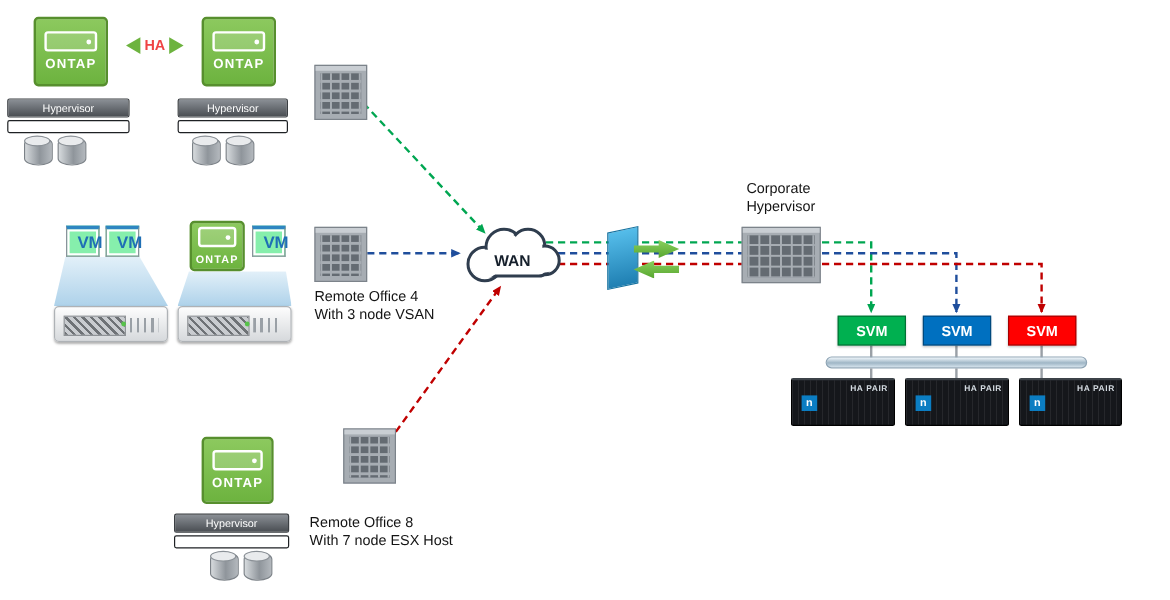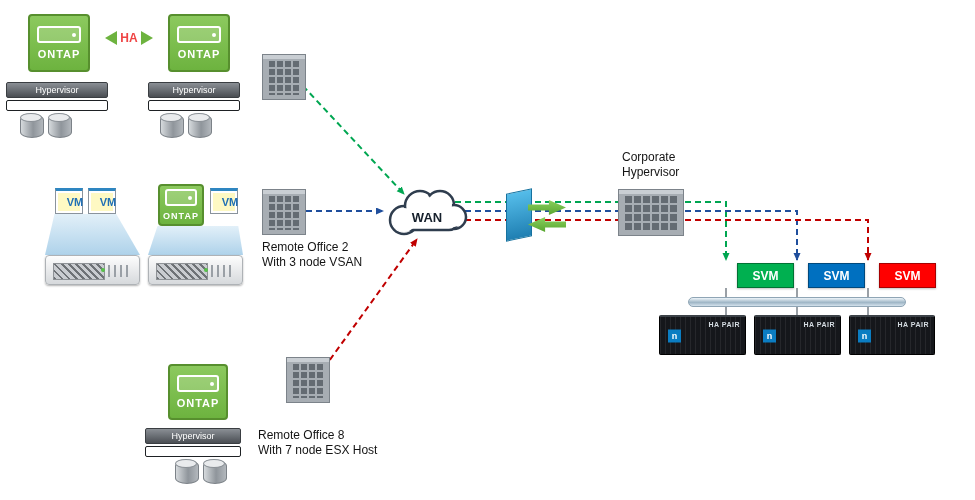--- a/index.html
+++ b/index.html
@@ -43,22 +43,22 @@
     background:linear-gradient(90deg,#d6dadd,#8f959b 55%,#b3b8bd);
     border:1px solid #7c8288;border-radius:12px/6px;z-index:2;box-sizing:border-box;position:absolute;
   }
   .disk::before{
     content:"";position:absolute;left:-1px;top:-2px;width:100%;height:9px;border-radius:50%;
     background:#e9ebed;border:1px solid #8a9096;box-sizing:border-box;
   }
 
   
   .vm{
-    background:#fef9c3;border:1px solid #8a939c;box-shadow:inset 0 0 0 2px #fff;z-index:2;
-    display:flex;align-items:center;justify-content:center;color:#1f6fb5;font-weight:bold;font-size:11px;box-sizing:border-box;
+    background:#86efac;border:1px solid #8a939c;box-shadow:inset 0 0 0 2px #fff;z-index:2;
+    display:flex;align-items:center;justify-content:center;color:#1f6fb5;font-weight:bold;font-size:14px;box-sizing:border-box;
     border-top:3px solid #2e86c1;
     padding-left:12px;
   }
 
   
   .beam{z-index:1;background:linear-gradient(180deg,rgba(140,195,230,.25),rgba(120,180,220,.6));}
 
   
   .vsnode{
     background:linear-gradient(180deg,#fdfdfd,#d6d9dc);border:1px solid #aeb2b6;border-radius:4px;
@@ -88,21 +88,21 @@
 
   
   .flag{background:linear-gradient(180deg,#55bdea,#1f7fb2);border:1px solid #16729f;transform:skewY(-12deg);z-index:3;box-sizing:border-box;}
   .blockarrow{z-index:3;background:linear-gradient(180deg,#8ad05e,#58a62f);
     clip-path:polygon(0 30%,55% 30%,55% 0,100% 50%,55% 100%,55% 70%,0 70%);}
   .blockarrow.rev{transform:scaleX(-1);}
 
   
   .svm{
     z-index:3;display:flex;align-items:center;justify-content:center;color:#fff;font-size:12px;font-weight:bold;
-    border:1px solid rgba(0,0,0,.35);box-shadow:0 1px 2px rgba(0,0,0,.25);box-sizing:border-box;margin-left:39px;
+    border:1px solid rgba(0,0,0,.35);box-shadow:0 1px 2px rgba(0,0,0,.25);box-sizing:border-box;
   }
 
   
   .rail{background:linear-gradient(180deg,#eef5fa,#9fb6c6 55%,#d4e2ec);border:1px solid #8fa5b5;border-radius:6px;z-index:2;box-sizing:border-box;}
   .conn{background:#9aa0a6;width:2px;z-index:2;}
 
   
   .storage{
     background-color:#15171b;
     background-image:repeating-linear-gradient(90deg,rgba(255,255,255,.07) 0 1px,transparent 1px 5px);
@@ -211,21 +211,21 @@
   <div class="abs building" style="left:262px;top:54px;width:44px;height:46px;">
     <div class="roof"></div>
     <div class="windows"></div>
   </div>
 
   <div class="abs building" style="left:262px;top:189px;width:44px;height:46px;">
     <div class="roof"></div>
     <div class="windows"></div>
   </div>
   <div class="abs lbl" style="left:262px;top:240px;">
-    <div>Remote Office 2</div>
+    <div>Remote Office 4</div>
     <div>With 3 node VSAN</div>
   </div>
 
   <div class="abs building" style="left:286px;top:357px;width:44px;height:46px;">
     <div class="roof"></div>
     <div class="windows"></div>
   </div>
   <div class="abs lbl" style="left:258px;top:428px;">
     <div>Remote Office 8</div>
     <div>With 7 node ESX Host</div>

